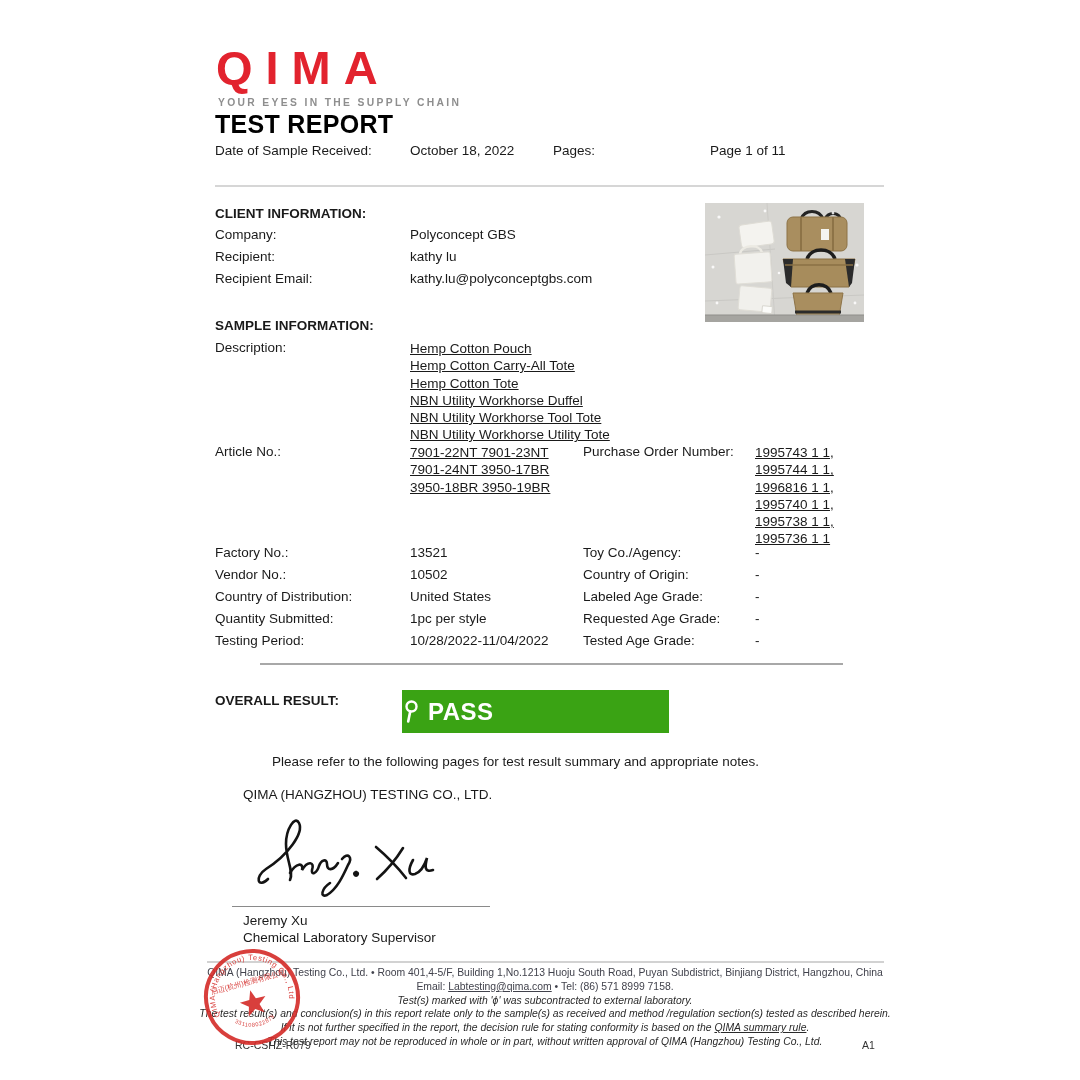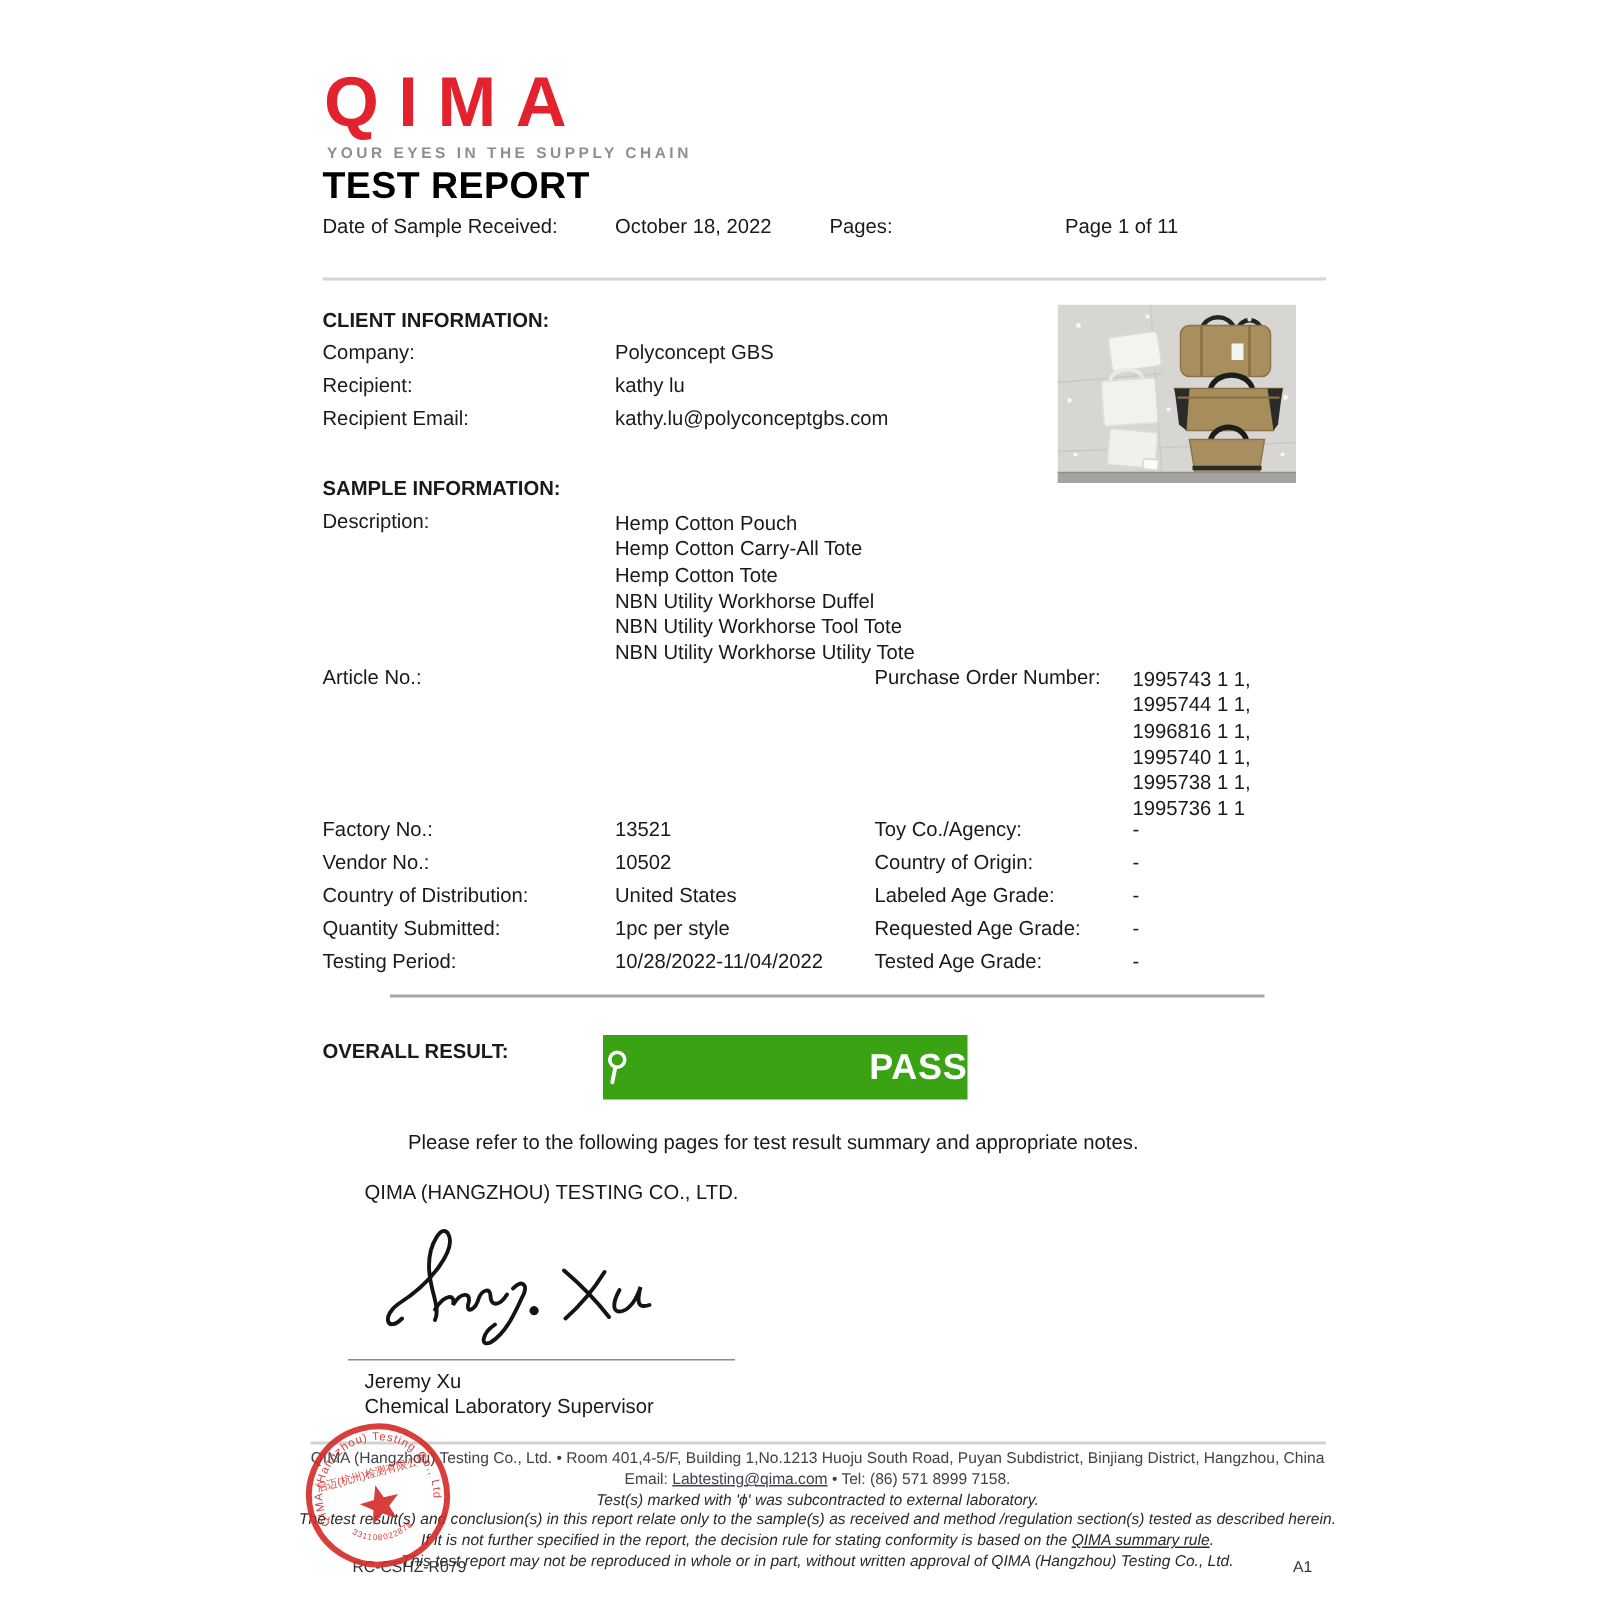--- a/index.html
+++ b/index.html
@@ -19,25 +19,25 @@
   .mrow .c3{position:absolute;left:338px;}
   .mrow .c4{position:absolute;left:495px;}
   .rule1{left:215px;top:165px;width:669px;height:2px;background:#d6d6d6;}
   
   .lvrow{position:relative;height:22px;font-size:13.5px;}
   .lvrow .lab{position:absolute;left:0;}
   .lvrow .val{position:absolute;left:195px;}
   .lvrow .lab2{position:absolute;left:368px;}
   .lvrow .val2{position:absolute;left:540px;}
   .sec-title{font-size:13.5px;font-weight:700;}
-  .lines div{line-height:17.3px;font-size:13.5px;}
+  .lines div{line-height:17.3px;font-size:13.5px;text-decoration:underline;}
   .rule2{left:260px;top:643px;width:583px;height:2px;background:#a8a8a8;}
   
-  .banner{left:402px;top:670px;width:243px;height:43px;background:#3aa314;display:flex;
-          align-items:center;justify-content:space-between;gap:9px;}
+  .banner{left:402px;top:670px;width:267px;height:43px;background:#3aa314;display:flex;
+          align-items:center;justify-content:flex-start;gap:9px;}
   .banner .ptxt{color:#fff;font-size:24px;font-weight:800;letter-spacing:0.5px;}
   .sigline{left:232px;top:886px;width:258px;height:1px;background:#8a8a8a;}
   
   .f-rule{left:207px;top:941px;width:677px;height:2px;background:#d2d2d2;}
   .footer{left:140px;top:946px;width:810px;text-align:center;font-size:10.4px;line-height:13.8px;color:#41424c;}
   .footer .it{font-style:italic;color:#2a2a2a;}
   .footer .link{text-decoration:underline;}
   .code{font-size:10.5px;color:#333;}
   .stamp{left:201px;top:926px;opacity:0.9;}
 </style>
@@ -143,20 +143,25 @@
   <div class="abs lines" style="left:410px;top:320px;">
     <div>Hemp Cotton Pouch</div>
     <div>Hemp Cotton Carry-All Tote</div>
     <div>Hemp Cotton Tote</div>
     <div>NBN Utility Workhorse Duffel</div>
     <div>NBN Utility Workhorse Tool Tote</div>
     <div>NBN Utility Workhorse Utility Tote</div>
   </div>
 
   <div class="abs fs" style="left:215px;top:424px;">Article No.:</div>
+  <div class="abs lines" style="left:410px;top:424px;">
+    <div>7901-22NT 7901-23NT</div>
+    <div>7901-24NT 3950-17BR</div>
+    <div>3950-18BR 3950-19BR</div>
+  </div>
   <div class="abs fs" style="left:583px;top:424px;text-align:right;">Purchase Order Number:</div>
   <div class="abs lines" style="left:755px;top:424px;">
     <div>1995743 1 1,</div>
     <div>1995744 1 1,</div>
     <div>1996816 1 1,</div>
     <div>1995740 1 1,</div>
     <div>1995738 1 1,</div>
     <div>1995736 1 1</div>
   </div>
 

